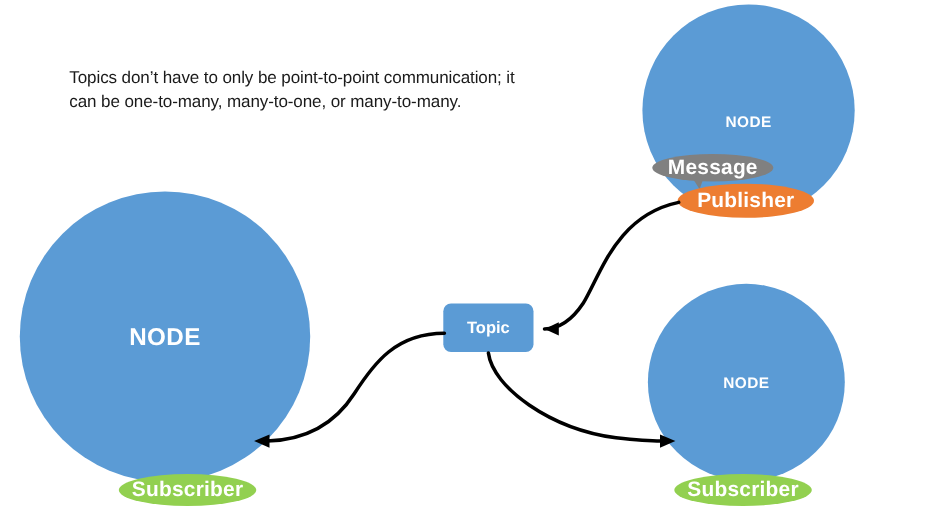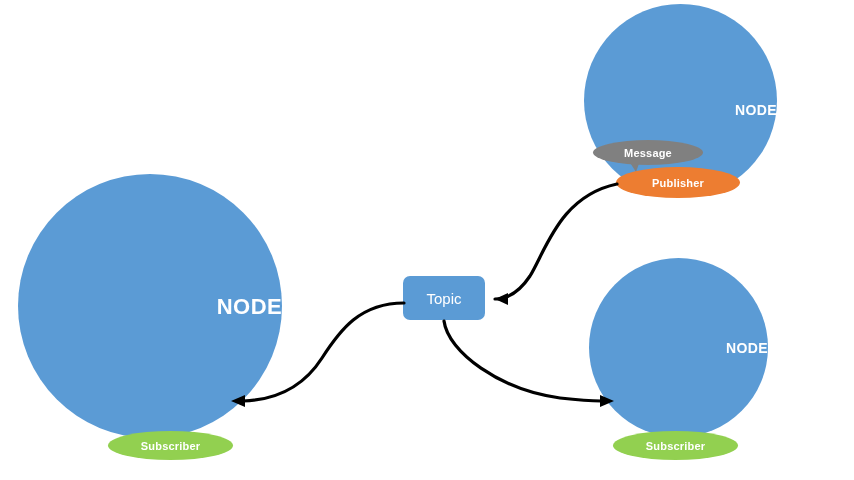--- a/index.html
+++ b/index.html
@@ -31,39 +31,39 @@
   }
   
   .node-circle {
     position: absolute;
     border-radius: 50%;
     background: #5B9BD5;
   }
   .node-label {
     position: absolute;
     width: 100%;
-    text-align: right;
+    text-align: center;
     color: #ffffff;
     font-weight: bold;
     letter-spacing: 0.4px;
     user-select: none;
   }
   .node-label.big { font-size: 22px; }
   .node-label.small { font-size: 14px; }
 
   
   .pill {
     position: absolute;
     border-radius: 50%;
     display: flex;
     align-items: center;
     justify-content: center;
     color: #ffffff;
     font-weight: bold;
-    font-size: 11px;
+    font-size: 19px;
     letter-spacing: 0.2px;
     user-select: none;
   }
   .pill.subscriber { background: #92D050; margin-top: 44px; }
   .pill.publisher  { background: #ED7D31; }
   .pill.message    { background: #808080; }
 
   
   .msg-tail {
     position: absolute;
@@ -76,40 +76,44 @@
 
   
   .topic-box {
     position: absolute;
     background: #5B9BD5;
     border-radius: 7px;
     display: flex;
     align-items: center;
     justify-content: center;
     color: #ffffff;
-    font-weight: normal;
+    font-weight: bold;
     font-size: 15px;
     user-select: none;
   }
 
   
   #arrows {
     position: absolute;
     left: 0;
     top: 0;
     width: 854px;
     height: 480px;
     pointer-events: none;
   }
 </style>
 </head>
 <body>
 
 <div id="canvas">
 
+  <div class="caption">
+    <div>Topics don’t have to only be point-to-point communication; it</div>
+    <div>can be one-to-many, many-to-one, or many-to-many.</div>
+  </div>
 
   <div class="node-circle" style="left:18px; top:174px; width:264px; height:264px;">
     <div class="node-label big" style="top:120px;">NODE</div>
   </div>
   <div class="pill subscriber" style="left:108px; top:387px; width:125px; height:29px;">
     <span>Subscriber</span>
   </div>
 
   <div class="node-circle" style="left:584px; top:4px; width:193px; height:193px;">
     <div class="node-label small" style="top:98px;">NODE</div>

